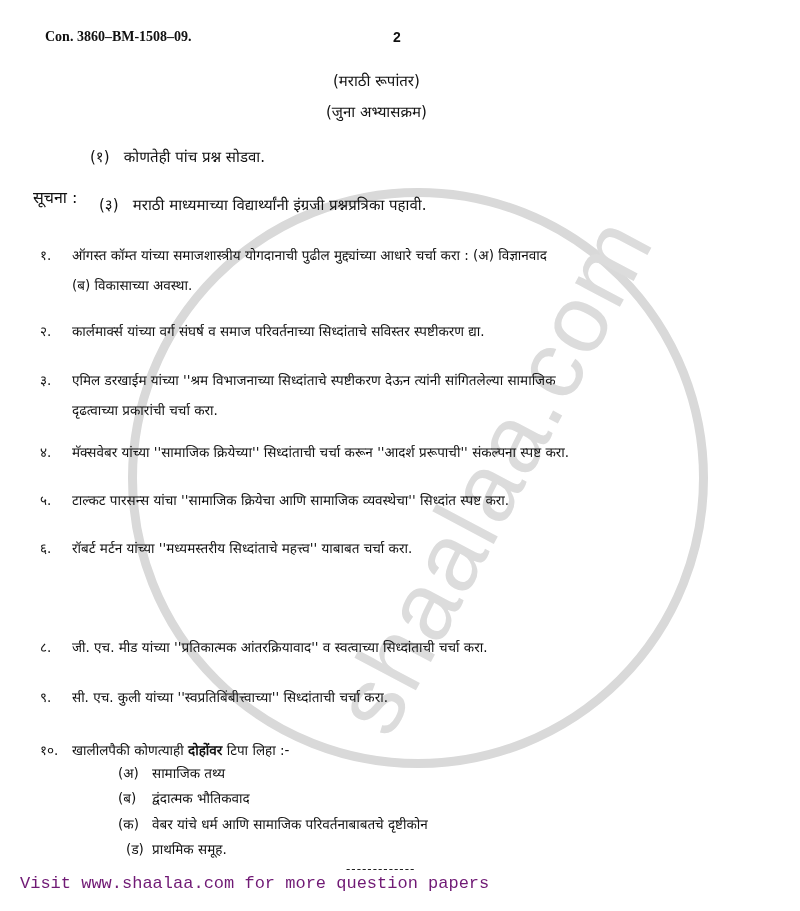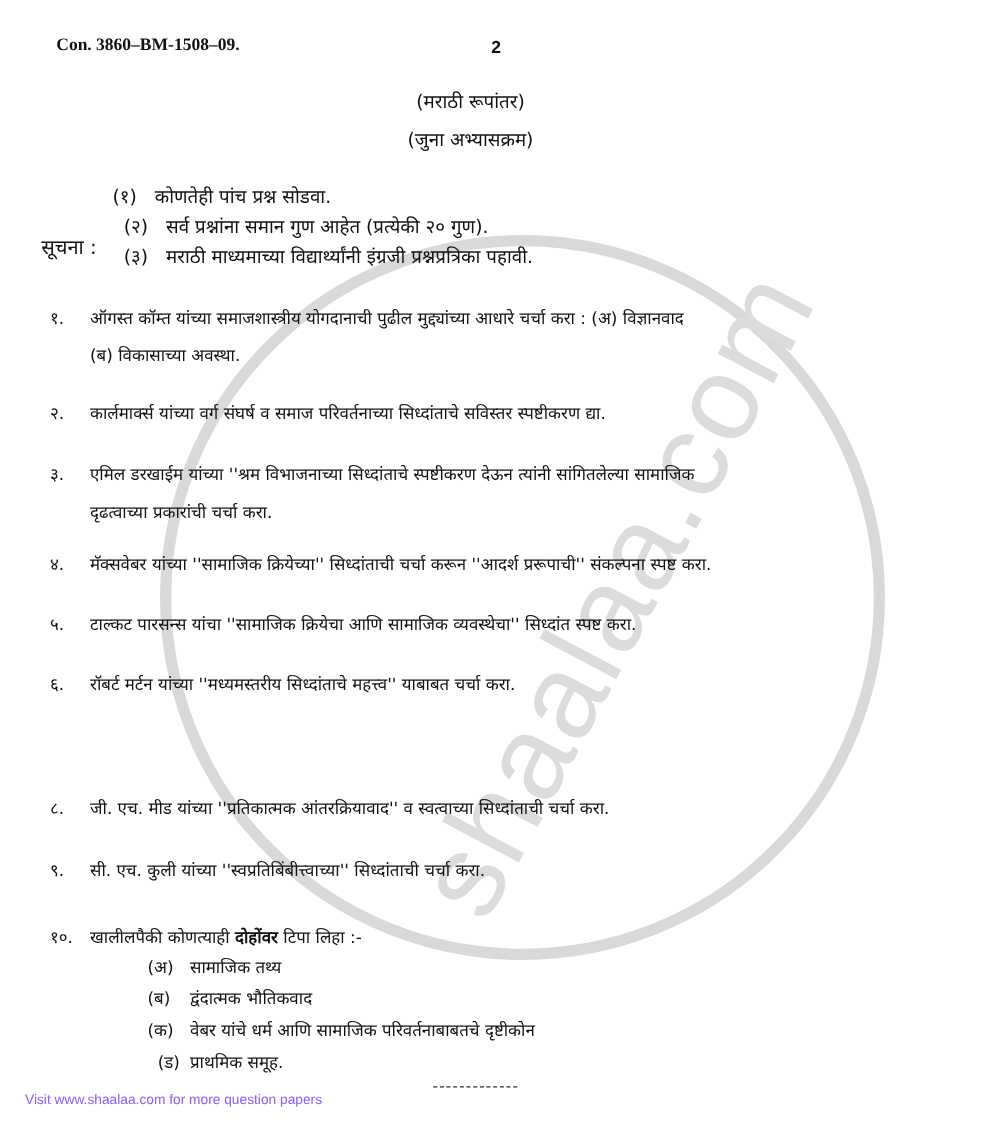--- a/index.html
+++ b/index.html
@@ -34,21 +34,21 @@
     .instr { position: absolute; font-size: 15px; white-space: nowrap; }
     .instr-label { position: absolute; left: 33px; top: 162px; font-size: 16px; margin-top: 24px; }
     .q { position: absolute; left: 40px; font-size: 13.5px; right: 30px; line-height: 30px; }
     .q .num { display: inline-block; width: 32px; }
     .q .cont { padding-left: 32px; display: block; }
     .sub-item { position: absolute; left: 118px; font-size: 13.5px; }
     .sub-item .lbl { display: inline-block; width: 34px; }
     .dashes { position: absolute; left: 346px; top: 862px; font-size: 12px; letter-spacing: 1px; color: #222; }
     .footer {
       position: absolute; left: 20px; top: 874px;
-      font-family: Liberation Sans, sans-serif; font-size: 11px; color: #8b5cf6;
+      font-family: Liberation Mono, monospace; font-size: 17px; color: #701a75;
     }
     b { font-weight: bold; }
   </style>
 </head>
 <body>
 
 <div class="page">
 
   <div class="watermark"></div>
   <div class="wm-text">shaalaa.com</div>
@@ -56,24 +56,20 @@
   <div class="header-code">Con. 3860–BM-1508–09.</div>
   <div class="page-num">2</div>
 
   <div class="subtitle sub1">(मराठी रूपांतर)</div>
   <div class="subtitle sub2">(जुना अभ्यासक्रम)</div>
 
   <div class="instr-label">सूचना :</div>
   <div class="instr" style="left:90px; top:146px;">
     <span>(१)</span>&nbsp;&nbsp;
     <span>कोणतेही पांच प्रश्न सोडवा.</span>
-  </div>
-  <div class="instr" style="left:99px; top:170px;">
-    <span>(२)</span>&nbsp;&nbsp;
-    <span>सर्व प्रश्नांना समान गुण आहेत (प्रत्येकी २० गुण).</span>
   </div>
   <div class="instr" style="left:99px; top:194px;">
     <span>(३)</span>&nbsp;&nbsp;
     <span>मराठी माध्यमाच्या विद्यार्थ्यांनी इंग्रजी प्रश्नप्रत्रिका पहावी.</span>
   </div>
 
   <div class="q" style="top:240px;">
     <span class="num">१.</span><span>ऑगस्त कॉम्त यांच्या समाजशास्त्रीय योगदानाची पुढील मुद्द्यांच्या आधारे चर्चा करा : (अ) विज्ञानवाद</span>
     <span class="cont">(ब) विकासाच्या अवस्था.</span>
   </div>

